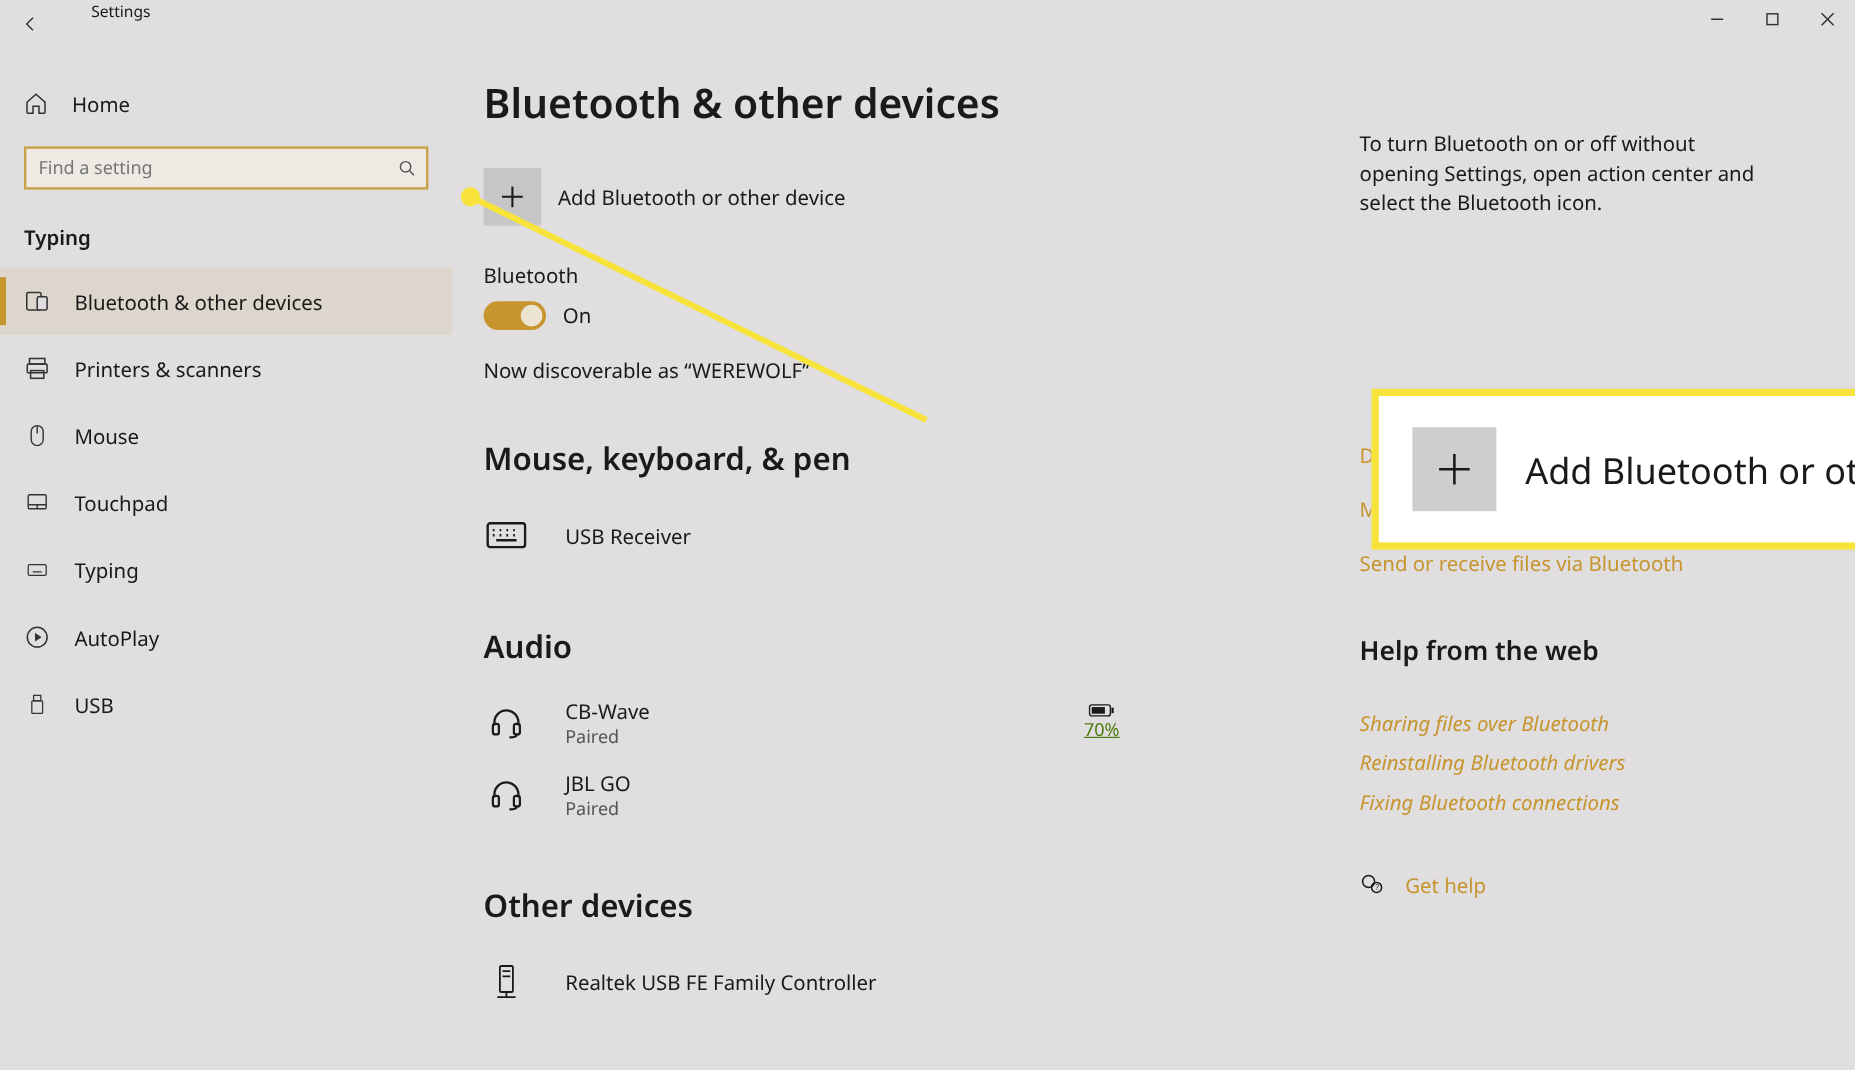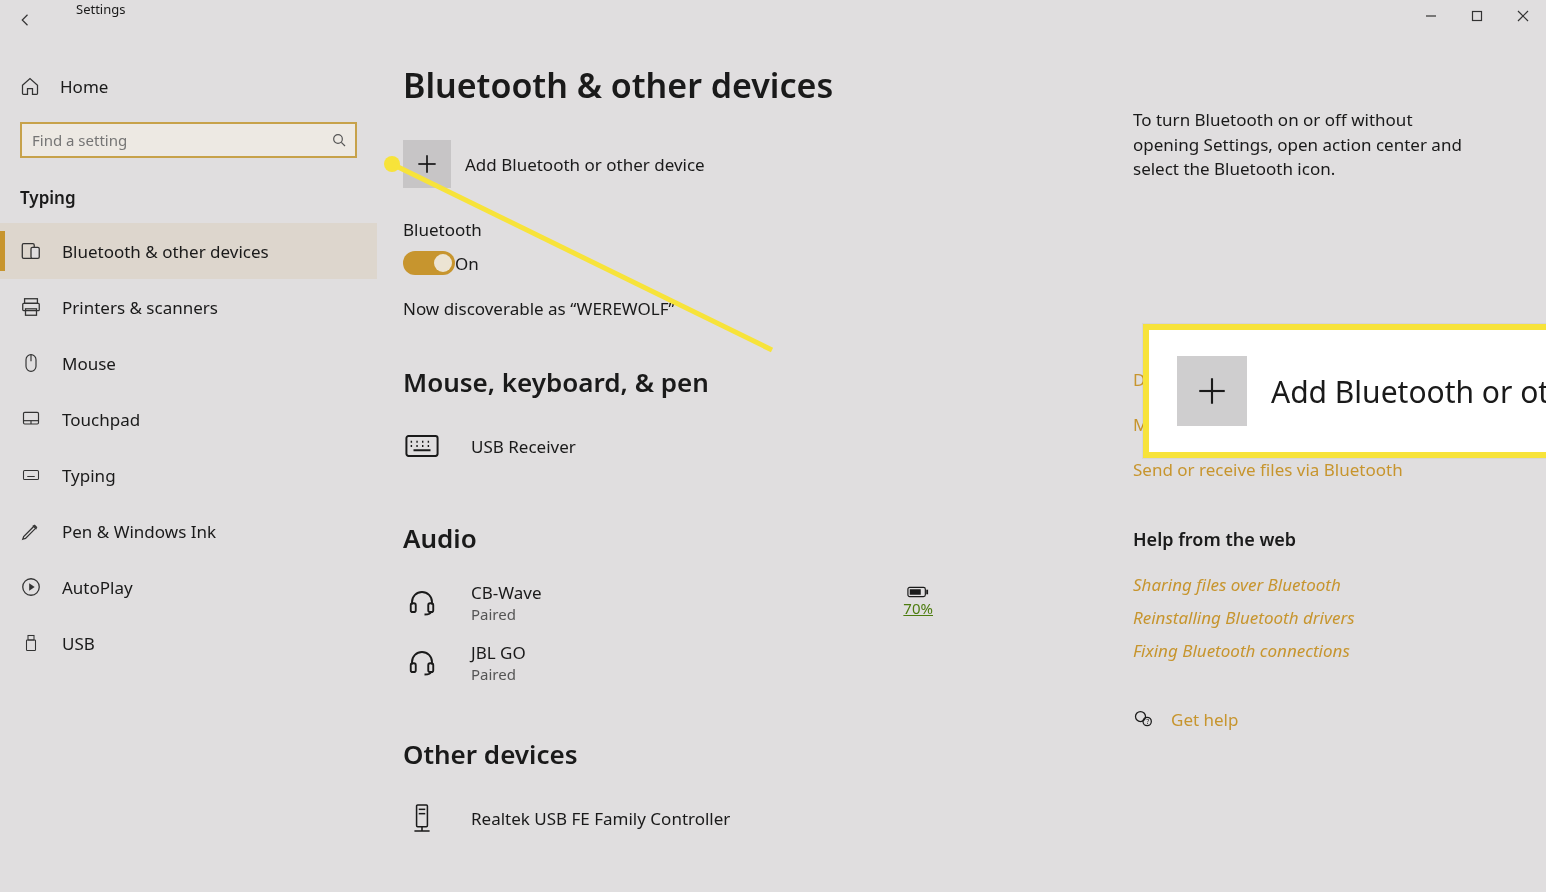--- a/index.html
+++ b/index.html
@@ -37,21 +37,21 @@
 
 .content { flex: 1; padding: 22px 0 0 26px; position: relative; display: flex; }
 .main-col { width: 730px; }
 h1.page-title { font-size: 34px; font-weight: 600; color: #1a1a1a; margin-bottom: 32px; }
 
 .add-row { display: flex; align-items: center; gap: 14px; margin-bottom: 30px; cursor: pointer; }
 .plus-box { width: 48px; height: 48px; background: #c7c5c6; display: flex; align-items: center; justify-content: center; font-size: 26px; color: #1a1a1a; }
 .add-text { font-size: 17px; color: #1a1a1a; }
 
 .sub-label { font-size: 17px; color: #1a1a1a; margin-bottom: 10px; }
-.toggle-row { display: flex; align-items: center; margin-bottom: 22px; }
+.toggle-row { display: flex; gap: 14px; margin-bottom: 22px; }
 .toggle {
   width: 52px; height: 24px; border-radius: 12px; background: #c7952e; position: relative; cursor: pointer;
 }
 .toggle .knob { position: absolute; right: 3px; top: 3px; width: 18px; height: 18px; border-radius: 50%; background: #ece4d3; }
 .toggle-text { font-size: 17px; color: #1a1a1a; }
 
 .discover-text { font-size: 17px; color: #1a1a1a; margin-bottom: 44px; }
 
 h2.group-title { font-size: 26px; font-weight: 600; color: #1a1a1a; margin-bottom: 16px; }
 .device-row { display: flex; align-items: center; gap: 30px; height: 60px; cursor: pointer; }
@@ -63,21 +63,21 @@
 .batt-icon { font-size: 15px; }
 .batt-pct { font-size: 15px; }
 
 .group-gap { height: 44px; }
 
 .side-col { width: 380px; padding-top: 46px; padding-right: 30px; }
 .tip-title { font-size: 18px; font-weight: 600; color: #1a1a1a; margin-bottom: 10px; }
 .tip-body { font-size: 17px; color: #1a1a1a; line-height: 1.45; margin-bottom: 186px; }
 .link-list { display: flex; flex-direction: column; gap: 22px; margin-bottom: 46px; }
 .link-list a, .help-links a { color: #c7952e; text-decoration: none; font-size: 17px; cursor: pointer; }
-.help-title { font-size: 18px; font-weight: 600; color: #1a1a1a; margin-bottom: 22px; }
+.help-title { font-size: 22px; font-weight: 600; color: #1a1a1a; margin-bottom: 34px; }
 .help-links { display: flex; flex-direction: column; gap: 10px; margin-bottom: 46px; font-style: italic; }
 .help-row { display: flex; align-items: center; gap: 18px; }
 .help-row .hicon { width: 20px; height: 20px; color: #1a1a1a; }
 .help-row a { color: #c7952e; font-size: 17px; text-decoration: none; }
 
 
 .callout {
   position: absolute; left: 766px; top: 284px; width: 618px; height: 134px;
   background: #fff; border: 6px solid #f7e33a;
   display: flex; align-items: center; gap: 24px; padding-left: 28px;
@@ -189,29 +189,20 @@
           <svg width="22" height="18" viewBox="0 0 24 24" fill="none" stroke="#333" stroke-width="1.4">
               <rect x="2" y="6" width="20" height="12" rx="1.5"></rect>
               <line x1="6" y1="10" x2="6" y2="10"></line>
               <line x1="10" y1="10" x2="10" y2="10"></line>
               <line x1="14" y1="10" x2="14" y2="10"></line>
               <line x1="18" y1="10" x2="18" y2="10"></line>
               <line x1="7" y1="14" x2="17" y2="14"></line>
             </svg>
         </span>
         <span class="lbl">Typing</span>
-      </div>
-      <div class="nav-item">
-        <span class="icon-box">
-          <svg width="22" height="22" viewBox="0 0 24 24" fill="none" stroke="#333" stroke-width="1.4">
-              <path d="M3 21l3-1 12-12-2-2L4 18z"></path>
-              <path d="M14 6l4 4"></path>
-            </svg>
-        </span>
-        <span class="lbl">Pen &amp; Windows Ink</span>
       </div>
       <div class="nav-item">
         <span class="icon-box">
           <svg width="22" height="22" viewBox="0 0 24 24" fill="none" stroke="#333" stroke-width="1.4">
               <circle cx="12" cy="12" r="9"></circle>
               <polygon points="10,8 16,12 10,16" fill="#333" stroke="none"></polygon>
             </svg>
         </span>
         <span class="lbl">AutoPlay</span>
       </div>

